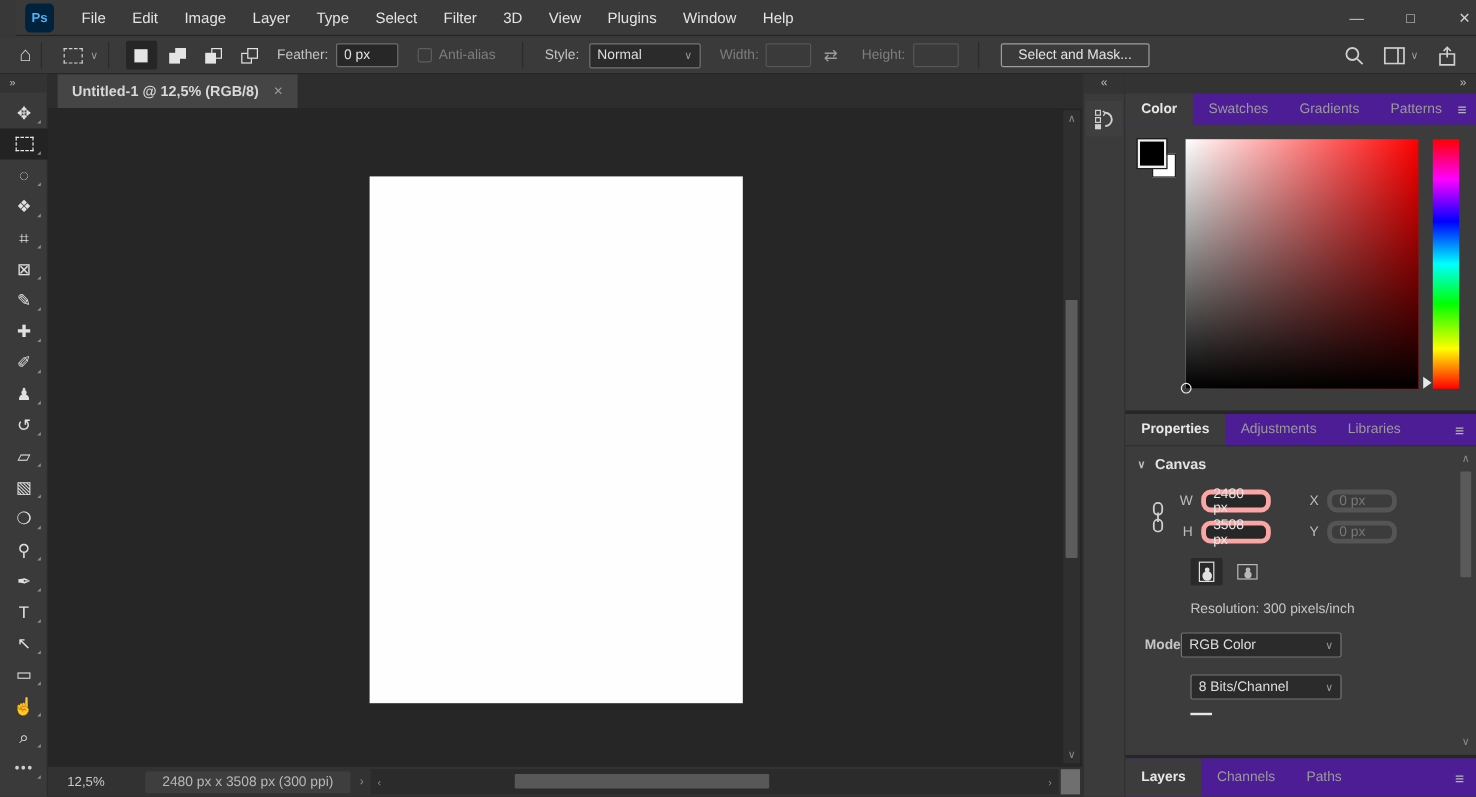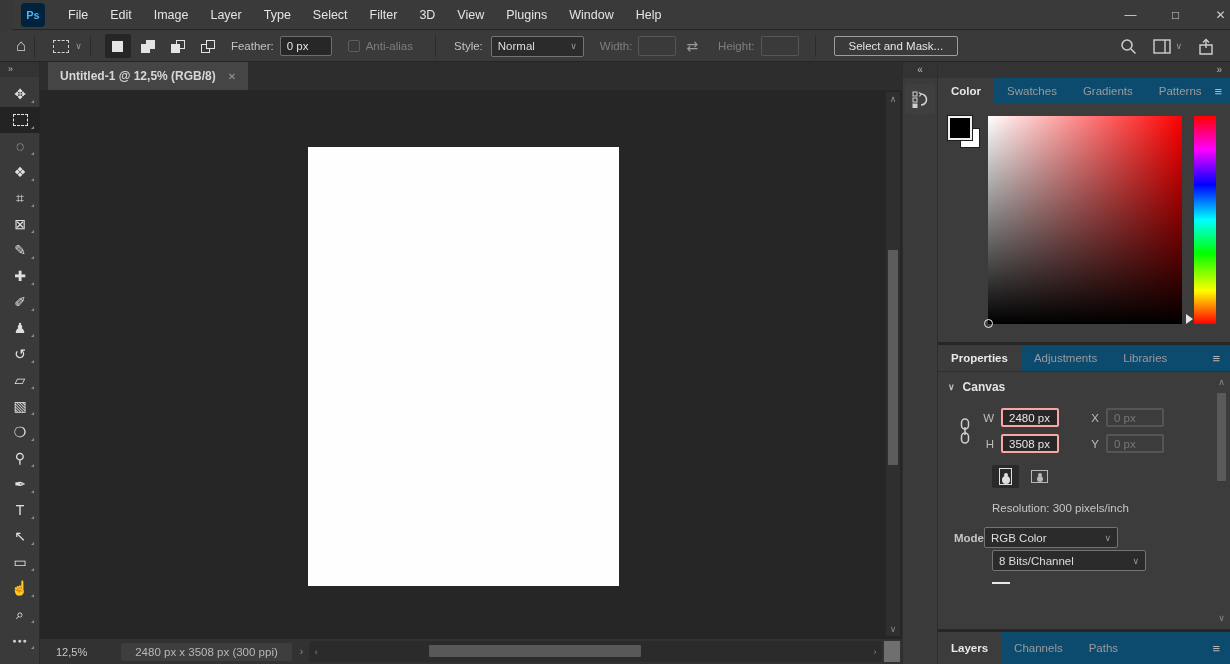--- a/index.html
+++ b/index.html
@@ -81,21 +81,21 @@
 
   
   .ministrip { position:absolute; left:902px; top:62px; width:36px; height:602px; background:#3b3b3b; border-left:1px solid #2c2c2c; border-right:1px solid #2c2c2c; }
   .ministrip-head { height:16px; text-align:center; color:#bdbdbd; font-size:10px; line-height:15px; background:#333333; }
   .mini-icon { width:30px; height:30px; margin:6px auto 0; display:flex; align-items:center; justify-content:center; background:#3f3f3f; border-radius:2px; }
 
   
   .rightdock { position:absolute; left:938px; top:62px; width:292px; height:602px; display:flex; flex-direction:column; background:#3c3c3c; }
   .dock-head { height:16px; background:#333333; color:#bdbdbd; font-size:10px; text-align:right; padding-right:8px; line-height:15px; flex:0 0 auto; }
   .group-gap { height:3px; background:#262626; flex:0 0 auto; }
-  .paneltabs { height:26px; background:#0c4a6e; display:flex; align-items:stretch; flex:0 0 auto; }
+  .paneltabs { height:26px; background:#4c1d95; display:flex; align-items:stretch; flex:0 0 auto; }
   .ptab { display:flex; align-items:center; padding:0 13px; color:#9b9b9b; font-size:11.5px; }
   .ptab.active { background:#3c3c3c; color:#e8e8e8; font-weight:bold; }
   .ptab-menu { margin-left:auto; color:#b5b5b5; font-size:13px; display:flex; align-items:center; padding-right:10px; }
 
   
   .color-content { height:238px; display:flex; padding:12px 14px 0 10px; flex:0 0 auto; background:#3c3c3c; }
   .fgbg { position:relative; width:40px; flex:0 0 auto; }
   .bg-swatch { position:absolute; left:12px; top:12px; width:20px; height:20px; background:#fff; border:1px solid #1e1e1e; }
   .fg-swatch { position:absolute; left:0; top:0; width:24px; height:24px; background:#000; border:2px solid #f0f0f0; outline:1px solid #1e1e1e; }
   .sb-square { position:relative; flex:1; height:208px; background:linear-gradient(to bottom, rgba(0,0,0,0) 0%, #000 100%), linear-gradient(to right, #fff 0%, #f00 100%); }
@@ -111,35 +111,35 @@
   .doc-row-label { color:#cfcfcf; font-size:12px; }
   .props-divider { height:1px; background:#2e2e2e; flex:0 0 auto; }
   .canvas-section { padding:8px 12px 0 10px; position:relative; flex:1; }
   .section-head { display:flex; align-items:center; gap:8px; color:#e3e3e3; font-size:12px; font-weight:bold; }
   .section-head .chev { font-size:9px; color:#c0c0c0; }
   .canvas-grid { display:flex; margin-top:14px; }
   .link-col { width:34px; display:flex; align-items:center; justify-content:center; flex:0 0 auto; }
   .wh-rows { display:flex; flex-direction:column; gap:7px; }
   .wh-row { display:flex; align-items:center; gap:7px; }
   .fld-label { width:12px; text-align:right; color:#bdbdbd; font-size:11.5px; }
-  .fld { width:58px; height:19px; background:#272727; border:2px solid #fca5a5; border-radius:2px; color:#e6e6e6; font-size:11.5px; display:flex; align-items:center; padding:0 6px; }
+  .fld { width:58px; height:19px; background:#272727; border:4px solid #fca5a5; border-radius:8px; color:#e6e6e6; font-size:11.5px; display:flex; align-items:center; padding:0 6px; }
   .fld.disabled { border-color:#555; color:#787878; background:transparent; }
   .fld-gap { width:14px; }
   .orient-row { margin-left:44px; margin-top:12px; display:flex; gap:7px; }
   .orient-btn { width:27px; height:23px; border:1px solid transparent; background:#2a2a2a; display:flex; align-items:center; justify-content:center; border-radius:2px; }
   .orient-btn.inactive { background:transparent; }
   .orient-p { width:13px; height:17px; border:1px solid #e0e0e0; position:relative; }
   .orient-p::after { content:""; position:absolute; left:3.5px; top:4px; width:4px; height:4px; border-radius:50%; background:#e0e0e0; box-shadow:0 5px 0 0 #e0e0e0, 0 5px 0 2px #e0e0e0; }
   .orient-l { width:17px; height:13px; border:1px solid #b9b9b9; position:relative; }
   .orient-l::after { content:""; position:absolute; left:5.5px; top:2px; width:4px; height:4px; border-radius:50%; background:#b9b9b9; box-shadow:0 4px 0 1px #b9b9b9; }
   .resolution-text { margin-left:44px; margin-top:14px; color:#c6c6c6; font-size:11.5px; }
   .mode-row { display:flex; align-items:center; margin-top:13px; }
   .mode-label { width:36px; text-align:right; color:#c6c6c6; font-size:11.5px; flex:0 0 auto;font-weight:bold; }
   .dd-mode { width:134px; margin-left:0; }
-  .dd-depth { width:154px; margin-left:44px; margin-top:2px; }
+  .dd-depth { width:126px; margin-left:44px; margin-top:14px; }
   .partial-dash { margin-left:44px; margin-top:11px; width:18px; height:2px; background:#e8e8e8; }
   .props-scroll { position:absolute; right:2px; top:4px; bottom:4px; width:13px; display:flex; flex-direction:column; align-items:center; }
   .props-scroll .arr { color:#8a8a8a; font-size:9px; height:13px; line-height:12px; }
   .pthumb { width:9px; height:88px; background:#5a5a5a; border-radius:1px; margin-top:4px; }
 
   
   .layers-group { flex:0 0 auto; }
 </style>
 </head>
 <body>

